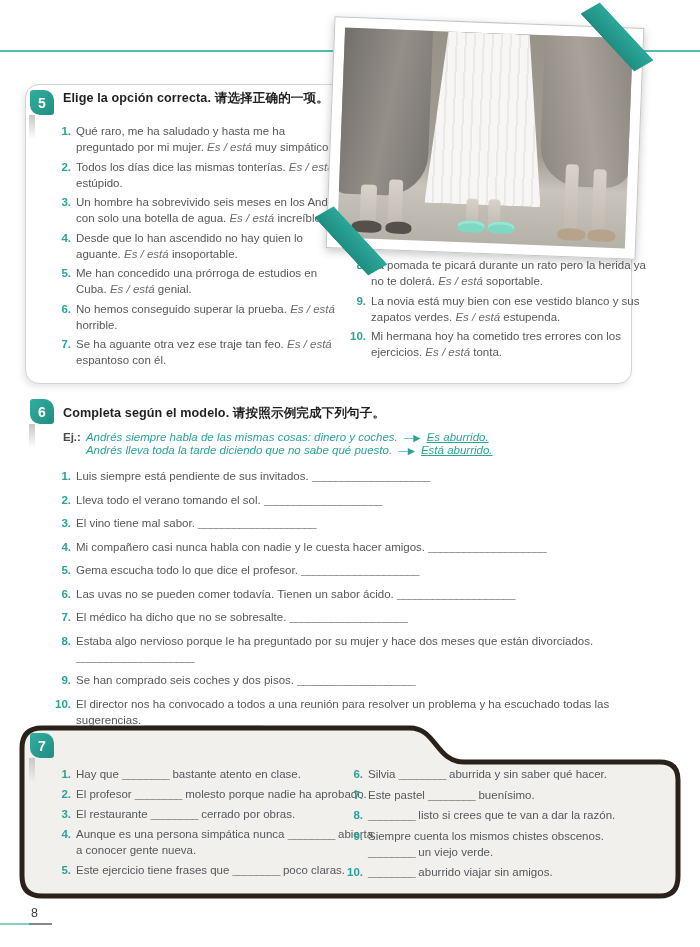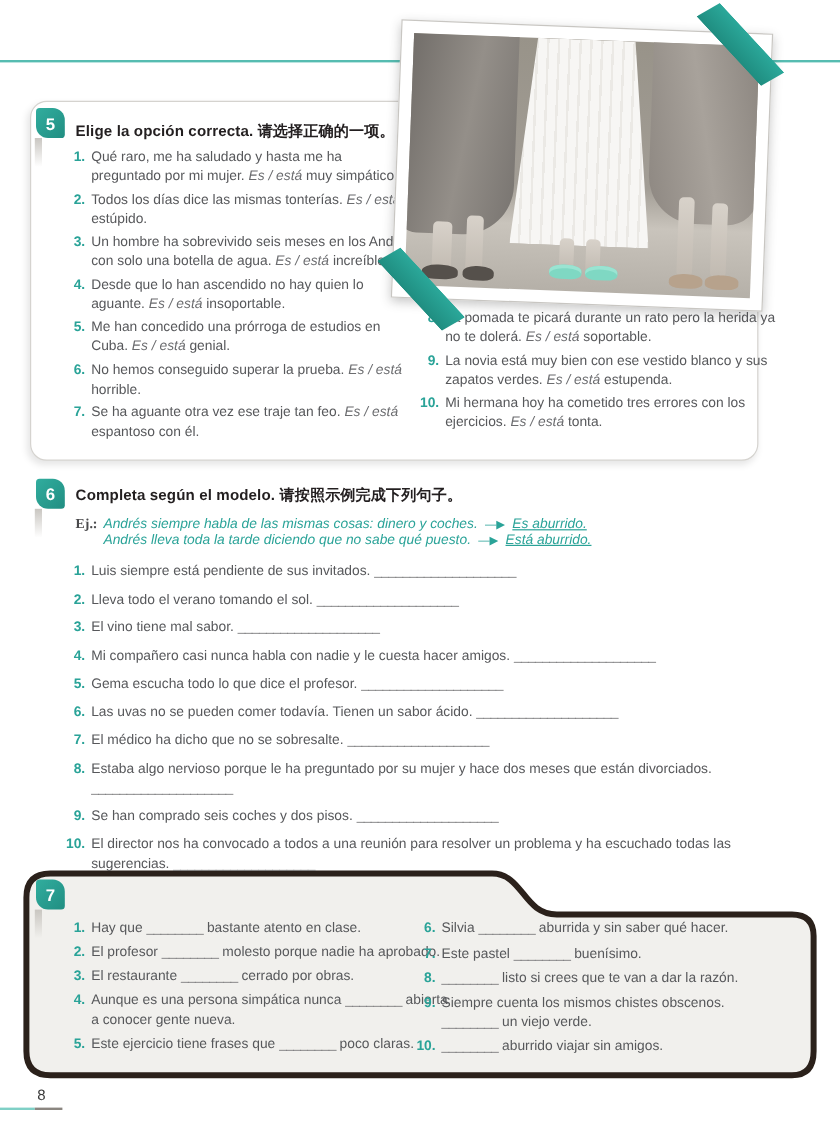--- a/index.html
+++ b/index.html
@@ -18,40 +18,40 @@
   .badge { position:absolute; width:24px; height:25px; color:#fff; font-weight:bold; font-size:14px;
            display:flex; align-items:center; justify-content:center;
            background:linear-gradient(135deg,#31ad9e,#218e82); border-radius:3px 10px 3px 10px; z-index:6; }
   .badge::after { content:""; position:absolute; top:100%; left:-1px; width:6px; height:24px;
                   background:linear-gradient(#c9c6c1, rgba(201,198,193,0)); }
   #badge5 { left:30px; top:90px; }
   #badge6 { left:30px; top:399px; }
   #badge7 { left:30px; top:733px; }
 
   .hdr { position:absolute; font-size:12.6px; font-weight:bold; color:#231f20; z-index:6; letter-spacing:.1px; }
-  #hdr5 { left:63px; top:101px; }
+  #hdr5 { left:63px; top:90px; }
   #hdr6 { left:63px; top:405px; }
   #hdr7 { left:63px; top:739px; }
   .hdr .itb { font-style:italic; }
 
   
   .col { position:absolute; font-size:11.5px; color:#57585b; line-height:16px; z-index:4; }
   .item { display:flex; }
   .num { flex:0 0 21px; text-align:right; padding-right:5px; color:#2aa398; font-weight:bold; }
   .txt { flex:1; }
   .it  { font-style:italic; color:#6b6c6f; }
   .blank { color:#7b7b7d; letter-spacing:-.5px; }
 
   #ex5-left  { left:55px; top:123px; width:288px; }
   #ex5-left .item { margin-bottom:3.5px; }
   #ex5-right { left:350px; top:257px; width:300px; }
   #ex5-right .item { margin-bottom:3.5px; }
 
   .exrow { position:absolute; left:63px; top:431px; display:flex; font-size:11.5px; z-index:4; }
-  .ej { color:#4a4a4c; font-weight:bold; margin-right:5px;font-family:Liberation Serif, serif; }
+  .ej { color:#4a4a4c; font-weight:bold; margin-right:5px; }
   .exline { color:#2aa398; font-style:italic; line-height:13px; }
   .arrow { font-style:normal; margin:0 6px; font-size:9.5px; }
   .ans { text-decoration:underline; }
 
   #ex6-items { left:55px; top:468px; width:622px; }
   #ex6-items .item { margin-bottom:7.5px; }
 
   #ex7-left  { left:55px; top:766px; width:320px; z-index:4; }
   #ex7-left .item { margin-bottom:4px; }
   #ex7-right { left:347px; top:766px; width:322px; z-index:4; }

